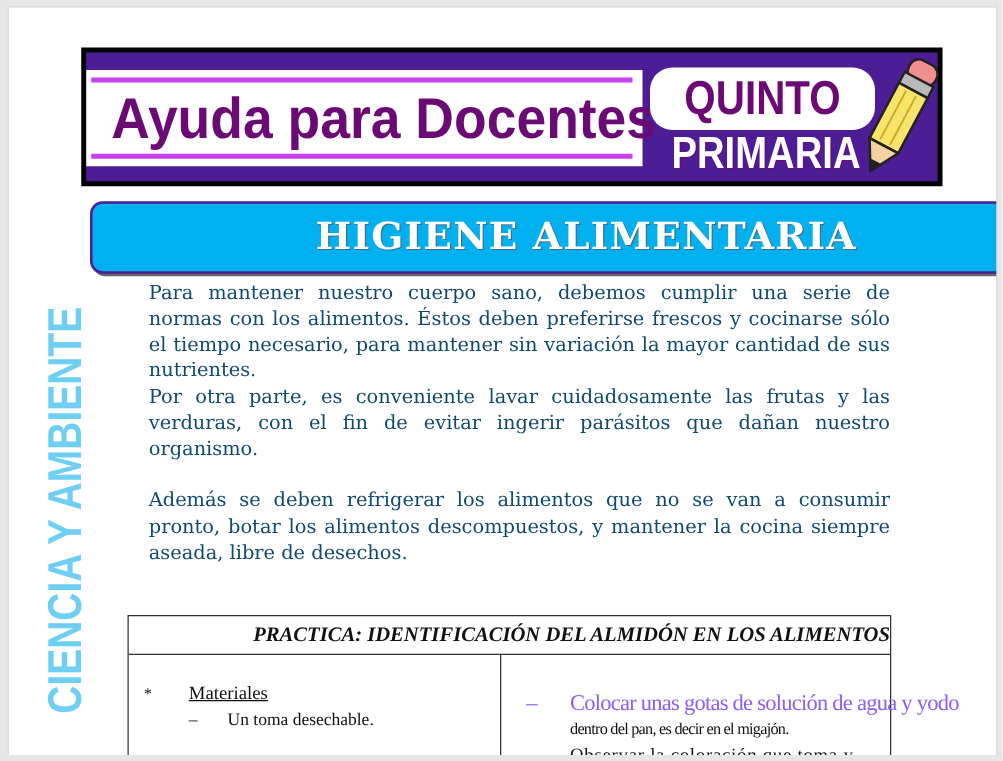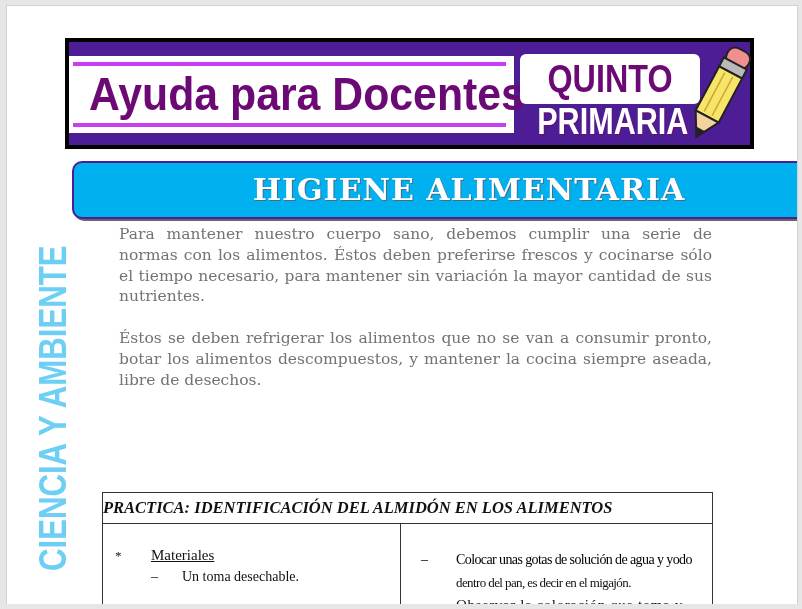--- a/index.html
+++ b/index.html
@@ -29,21 +29,21 @@
   .band-line-top { position:absolute; left:4px; top:6px; width:433px; height:4px; background:#c93ff0; }
   .band-line-bot { position:absolute; left:4px; top:67px; width:433px; height:4px; background:#c93ff0; }
   .brand-title {
     position:absolute; left:20px; top:6px; height:64px; line-height:64px;
     font-family:"Liberation Sans", sans-serif; font-weight:bold; font-size:46px;
     color:#6b0a74; letter-spacing:0px; transform:scaleX(0.93); transform-origin:left center;
     white-space:nowrap;
   }
   .grade-pill {
     position:absolute; left:451px; top:12px; width:180px; height:50px;
-    background:#fff; border-radius:6px;
+    background:#fff; border-radius:18px;
   }
   .grade-top {
     position:absolute; left:0; top:0; width:100%; height:50px; line-height:50px;
     text-align:center; font-family:"Liberation Sans", sans-serif; font-weight:bold;
     font-size:38px; color:#6b0a74; transform:scaleX(0.85);
   }
   .grade-bottom {
     position:absolute; left:455px; top:58px; width:175px; height:44px; line-height:44px;
     text-align:center; font-family:"Liberation Sans", sans-serif; font-weight:bold;
     font-size:36px; color:#ffffff; transform:scaleX(0.85);
@@ -69,44 +69,44 @@
     position:absolute; left:24px; top:565px; width:330px; height:44px;
     transform-origin:left top; transform:rotate(-90deg);
     font-family:"Liberation Sans", sans-serif; font-weight:bold; font-size:38px;
     color:#6ecff4; line-height:44px; white-space:nowrap; letter-spacing:0px;
   }
   .side-label span { display:inline-block; transform:scaleX(0.82); transform-origin:left center; }
 
   
   .body-text {
     position:absolute; left:112px; top:218px; width:593px;
-    font-family:"DejaVu Serif", serif; font-size:15.5px; line-height:20.8px; color:#737373;
+    font-family:"DejaVu Serif", serif; font-size:15.5px; line-height:20.8px; color:#0c4a6e;
     text-align:justify;
   }
   .body-text p { margin:0; }
   .body-text p.gap { margin-top:20.8px; }
 
   
   .practice {
     position:absolute; left:95px; top:486px; width:611px; height:130px;
     border:1px solid #333; box-sizing:border-box;
   }
   .practice-head {
-    height:30px; line-height:30px; border-bottom:1px solid #333; text-align:left;
+    height:30px; line-height:30px; border-bottom:1px solid #333; text-align:right;
     font-family:"Liberation Serif", serif; font-weight:bold; font-style:italic;
     font-size:16.5px; color:#111;
   }
   .col-divider { position:absolute; left:297px; top:30px; width:1px; height:100px; background:#333; }
   .col-left { position:absolute; left:0; top:30px; width:297px; height:100px; }
   .col-right { position:absolute; left:298px; top:30px; width:311px; height:100px; }
   .mat-title { position:absolute; left:12px; top:24px; font-family:"Liberation Serif", serif; font-size:15px; color:#111;text-decoration:underline; }
   .mat-title .star { display:inline-block; width:36px; font-size:13px; }
   .li { position:absolute; font-family:"Liberation Serif", serif; font-size:14px; color:#111; white-space:nowrap; }
   .li .dash { display:inline-block; width:31px; }
-  .ri { position:absolute; left:20px; font-family:"Liberation Serif", serif; font-size:14px; color:#000000; white-space:nowrap; letter-spacing:-0.6px; }
+  .ri { position:absolute; left:20px; font-family:"Liberation Serif", serif; font-size:18px; color:#8b5cf6; white-space:nowrap; letter-spacing:-0.6px; }
   .ri .dash { display:inline-block; width:35px; letter-spacing:0; }
   .ri2 { position:absolute; left:55px; font-family:"Liberation Serif", serif; font-size:13px; color:#111; white-space:nowrap; letter-spacing:-0.6px;text-align:right; }
   .ri3 { position:absolute; left:20px; font-family:"Liberation Serif", serif; font-size:15px; color:#111; white-space:nowrap; letter-spacing:0.6px; }
   .ri3 .dash { display:inline-block; width:35px; letter-spacing:0; }
 </style>
 </head>
 <body>
 
 <div class="page">
 
@@ -138,21 +138,22 @@
   <div class="title-bar">
     <div class="title-text">HIGIENE ALIMENTARIA</div>
   </div>
 
   <div class="side-label">
     <span>CIENCIA Y AMBIENTE</span>
   </div>
 
   <div class="body-text">
     <p>Para mantener nuestro cuerpo sano, debemos cumplir una serie de normas con los alimentos. Éstos deben preferirse frescos y cocinarse sólo el tiempo necesario, para mantener sin variación la mayor cantidad de sus nutrientes.</p>
-    <p class="gap">Éstos se deben refrigerar los alimentos que no se van a consumir pronto, botar los alimentos descompuestos, y mantener la cocina siempre aseada, libre de desechos.</p>
+    <p>Por otra parte, es conveniente lavar cuidadosamente las frutas y las verduras, con el fin de evitar ingerir parásitos que dañan nuestro organismo.</p>
+    <p class="gap">Además se deben refrigerar los alimentos que no se van a consumir pronto, botar los alimentos descompuestos, y mantener la cocina siempre aseada, libre de desechos.</p>
   </div>
 
   <div class="practice">
     <div class="practice-head">PRACTICA:  IDENTIFICACIÓN DEL ALMIDÓN EN LOS ALIMENTOS</div>
     <div class="col-divider"></div>
 
     <div class="col-left">
       <div class="mat-title">
         <span class="star">*</span><span>Materiales</span>
       </div>

